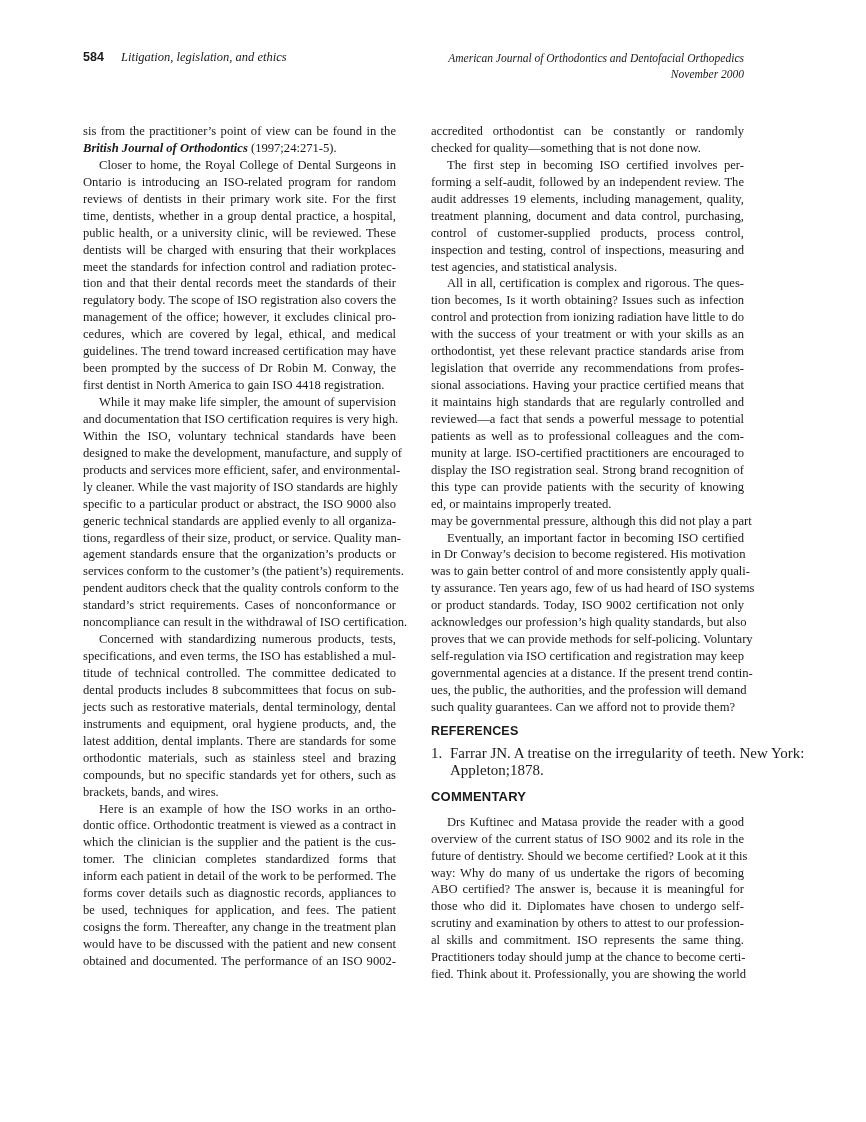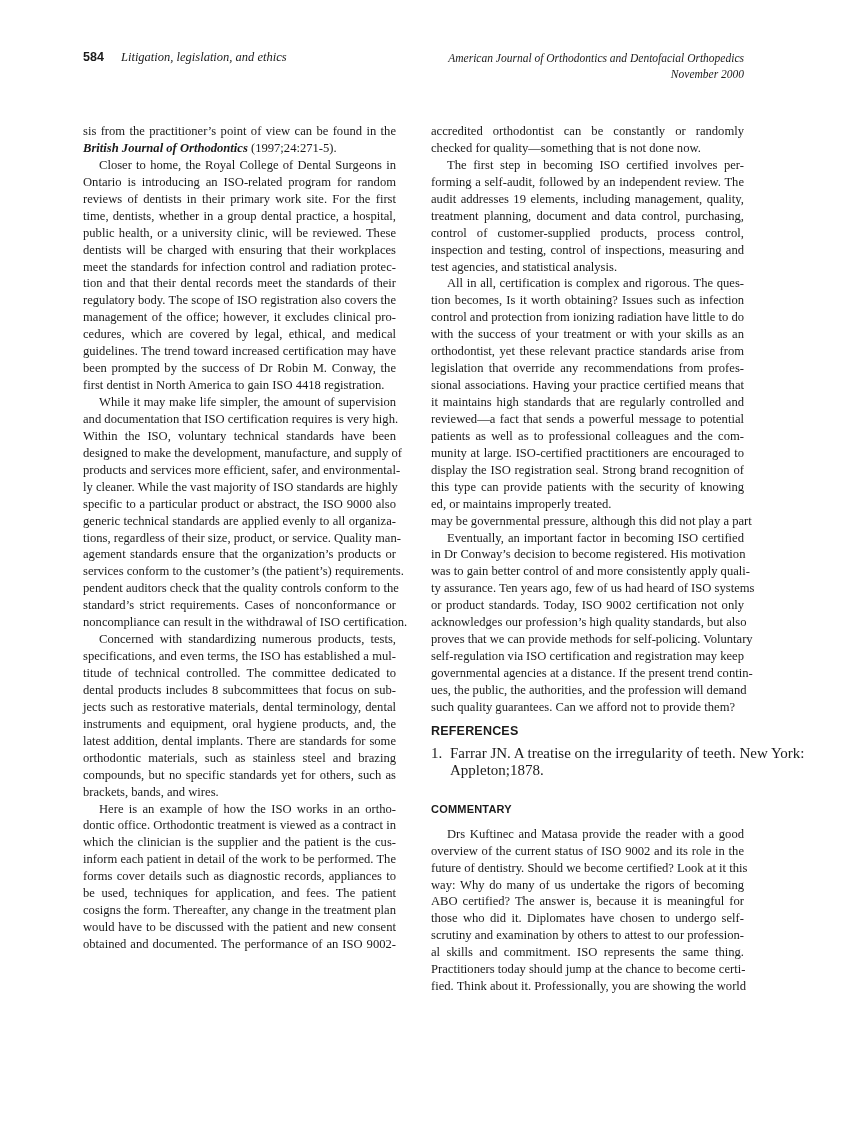--- a/index.html
+++ b/index.html
@@ -12,21 +12,21 @@
                   font-style: italic; font-size: 11.5px; line-height: 16px; }
   .col { position: absolute; top: 123px; width: 313px; font-size: 12.6px; line-height: 16.95px; }
   .col-left { left: 83px; }
   .col-right { left: 431px; }
   .line { display: block; height: 16.95px; white-space: nowrap; text-align: justify; text-align-last: justify; }
   .line.last { text-align-last: left; }
   .line.indent { padding-left: 16px; }
   .it { font-style: italic; font-weight: bold; }
   .heading { font-family: "Liberation Sans", sans-serif; font-weight: bold; font-size: 12.5px;
              display: block; margin-top: 7px; margin-bottom: 5px; letter-spacing: 0.2px; }
-  .heading.commentary { margin-top: 22px; margin-bottom: 8px; font-size: 11px; }
+  .heading.commentary { margin-top: 10px; margin-bottom: 8px; font-size: 13px; }
   .ref { display: block; font-size: 15px; line-height: 17px; }
   .ref .num { display: inline-block; width: 13px; text-align: right; margin-right: 6px; }
   .ref-line { display: block; padding-left: 19px; white-space: nowrap; text-align: justify; text-align-last: justify; height: 17px; }
   .ref-line.first { padding-left: 0; }
   .ref-line.last { text-align-last: left; }
 </style>
 </head>
 <body>
 
 <div class="header-left">
@@ -75,20 +75,21 @@
     <span class="line">dental products includes 8 subcommittees that focus on sub-</span>
     <span class="line">jects such as restorative materials, dental terminology, dental</span>
     <span class="line">instruments and equipment, oral hygiene products, and, the</span>
     <span class="line">latest addition, dental implants. There are standards for some</span>
     <span class="line">orthodontic materials, such as stainless steel and brazing</span>
     <span class="line">compounds, but no specific standards yet for others, such as</span>
     <span class="line last">brackets, bands, and wires.</span>
     <span class="line indent">Here is an example of how the ISO works in an ortho-</span>
     <span class="line">dontic office. Orthodontic treatment is viewed as a contract in</span>
     <span class="line">which the clinician is the supplier and the patient is the cus-</span>
+    <span class="line">tomer. The clinician completes standardized forms that</span>
     <span class="line">inform each patient in detail of the work to be performed. The</span>
     <span class="line">forms cover details such as diagnostic records, appliances to</span>
     <span class="line">be used, techniques for application, and fees. The patient</span>
     <span class="line">cosigns the form. Thereafter, any change in the treatment plan</span>
     <span class="line">would have to be discussed with the patient and new consent</span>
     <span class="line">obtained and documented. The performance of an ISO 9002-</span>
   </div>
 
 <div class="col col-right">
   <div id="right-body">

